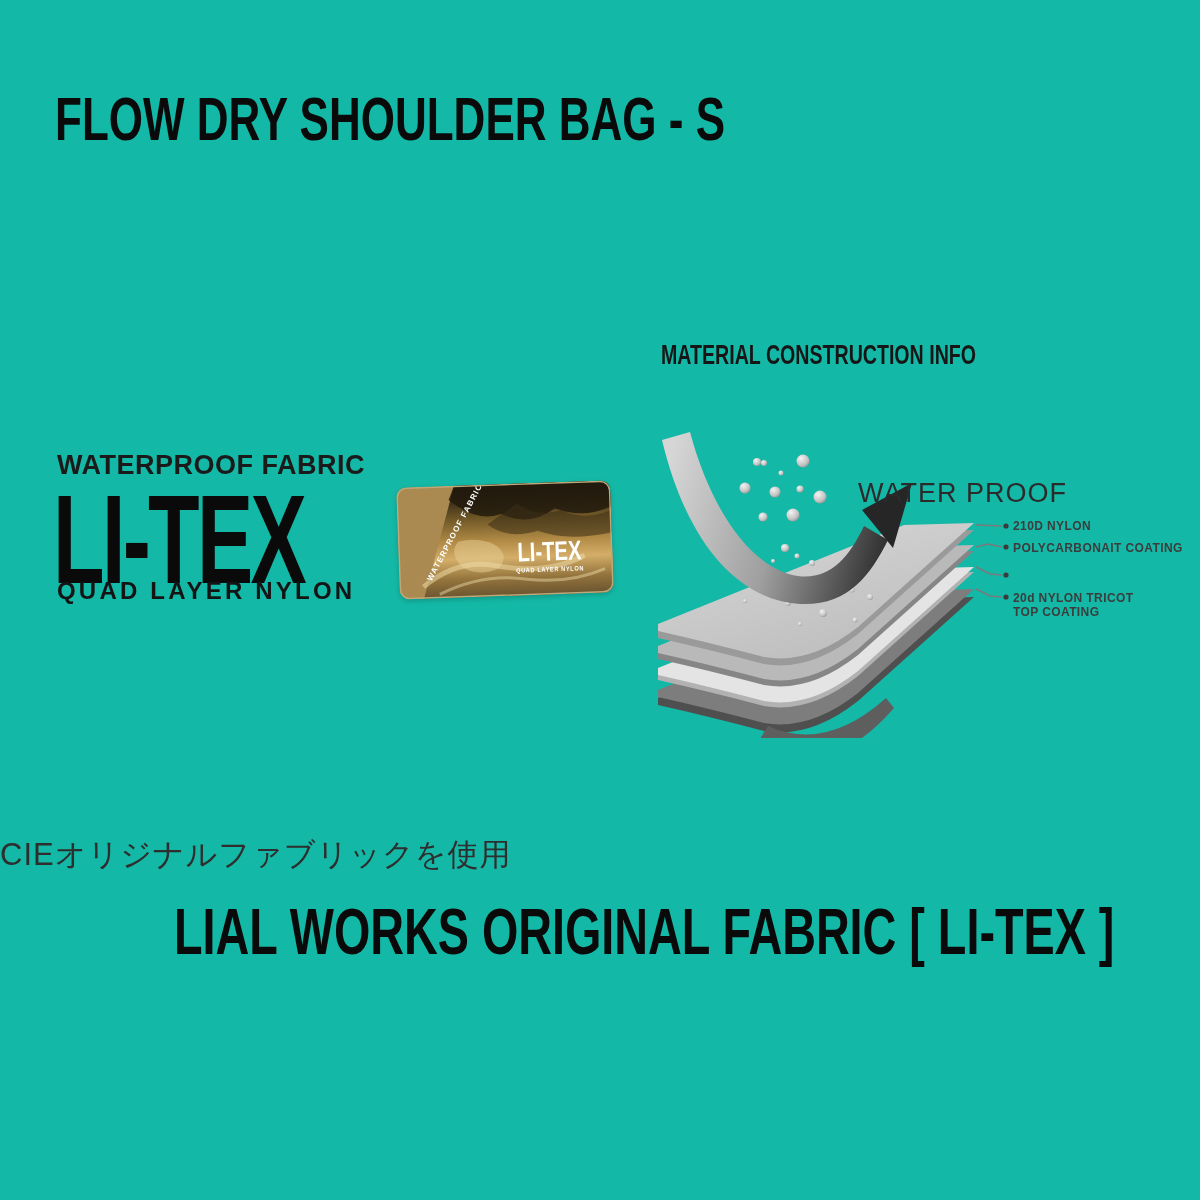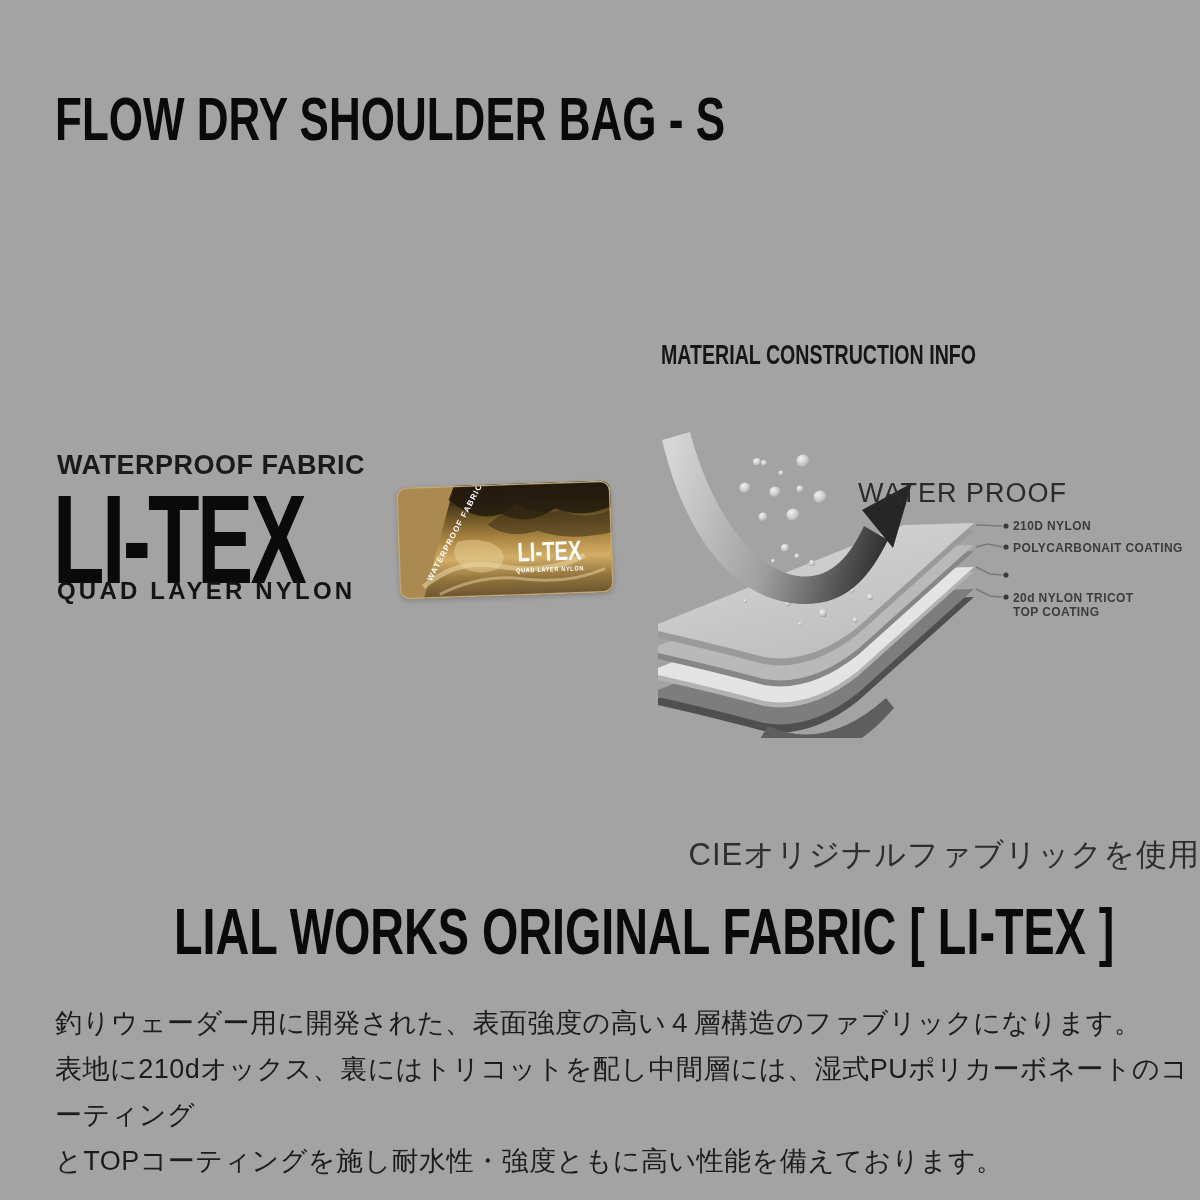--- a/index.html
+++ b/index.html
@@ -1,17 +1,17 @@
 <!DOCTYPE html>
 <html><head>
 <meta charset="utf-8">
 <style>
   html,body { margin:0; padding:0; background:#fff; }
   .page {
-    position:relative; width:1200px; height:1200px; background:#a3a3a3;
+    position:relative; width:1200px; height:1200px; background:#14b8a6;
     font-family:"Liberation Sans","DejaVu Sans",sans-serif; color:#111; overflow:hidden;
   }
   .cond { white-space:nowrap; }
 
   .title {
     position:absolute; left:55px; top:88px; font-size:62px; font-weight:700;
     color:#0a0a0a; transform:scaleX(0.71); transform-origin:left top; line-height:1;
   }
   .mci {
     position:absolute; left:661px; top:341px; font-size:28px; font-weight:700;
@@ -34,21 +34,21 @@
   .card svg { display:block; }
 
   
   .diagram { position:absolute; left:650px; top:428px; width:370px; height:310px; }
   .wp-label { position:absolute; left:858px; top:452px; font-size:27px; font-weight:400;
               letter-spacing:1px; color:#2b2b2b; line-height:1; white-space:nowrap;margin-top:28px; }
   .layer-label { position:absolute; left:1013px; font-size:12px; font-weight:700;
                  letter-spacing:0.4px; color:#3c3c3c; line-height:18px; white-space:nowrap; }
   .ll-0 { top:517px; } .ll-1 { top:539px; } .ll-2 { top:566px;margin-top:37px; } .ll-3 { top:589px; }
 
-  .cie { position:absolute; left:0; top:837px; width:100%; text-align:right;
+  .cie { position:absolute; left:0; top:837px; width:100%; text-align:left;
          font-size:31px; color:#2e2e2e; letter-spacing:1px; line-height:36px; }
 
   .ofh-wrap { position:absolute; left:0; top:900px; width:100%; text-align:center;
               white-space:nowrap; }
   .ofh { display:inline-block; font-size:64px; font-weight:700; color:#0a0a0a;
          transform:scaleX(0.73); transform-origin:center top; line-height:1; }
 
   .desc { position:absolute; left:55px; top:1000px; width:1140px; font-size:27px;
           line-height:46px; color:#1c1c1c; letter-spacing:0.5px; }
 </style>
@@ -195,19 +195,14 @@
   <div class="layer-label ll-1">POLYCARBONAIT COATING</div>
   <div class="layer-label ll-2">TOP COATING</div>
   <div class="layer-label ll-3">20d NYLON TRICOT</div>
 
   <div class="cie">CIEオリジナルファブリックを使用</div>
 
   <div class="ofh-wrap">
     <span class="ofh cond">LIAL WORKS ORIGINAL FABRIC [ LI-TEX ]</span>
   </div>
 
-  <div class="desc">
-    <div>釣りウェーダー用に開発された、表面強度の高い４層構造のファブリックになります。</div>
-    <div>表地に210dオックス、裏にはトリコットを配し中間層には、湿式PUポリカーボネートのコーティング</div>
-    <div>とTOPコーティングを施し耐水性・強度ともに高い性能を備えております。</div>
-  </div>
 
 </div>
 
 </body></html>

